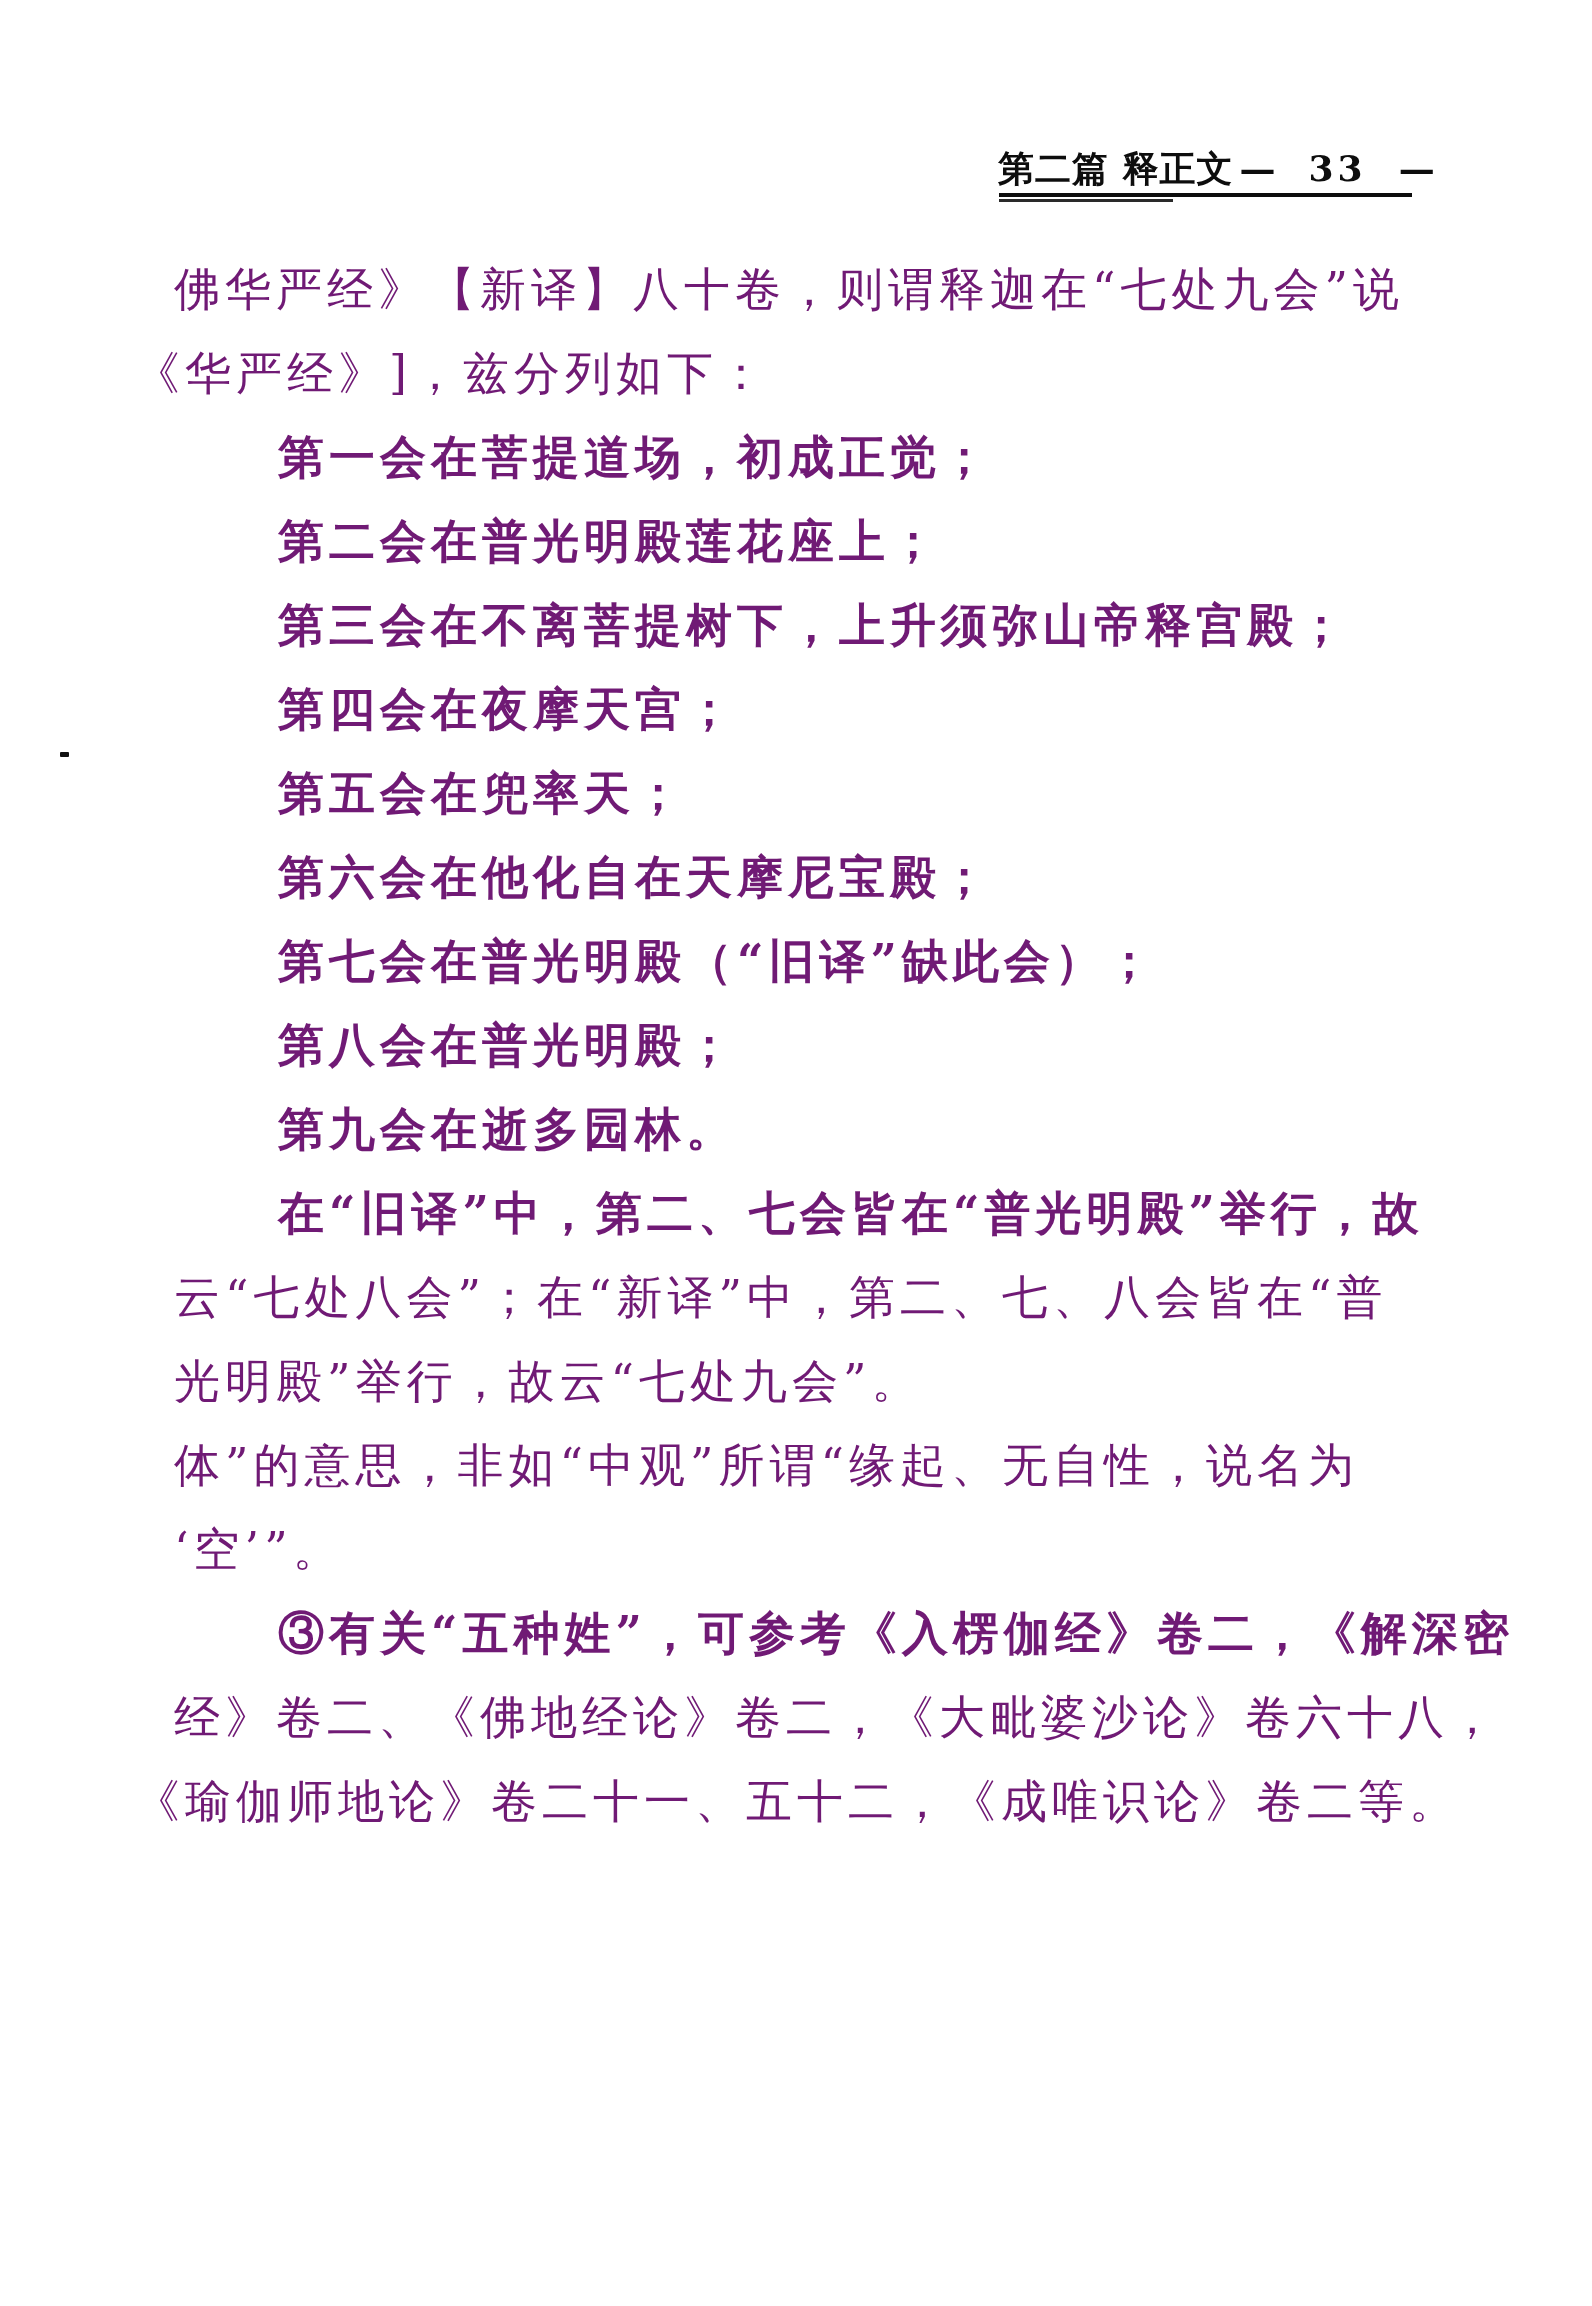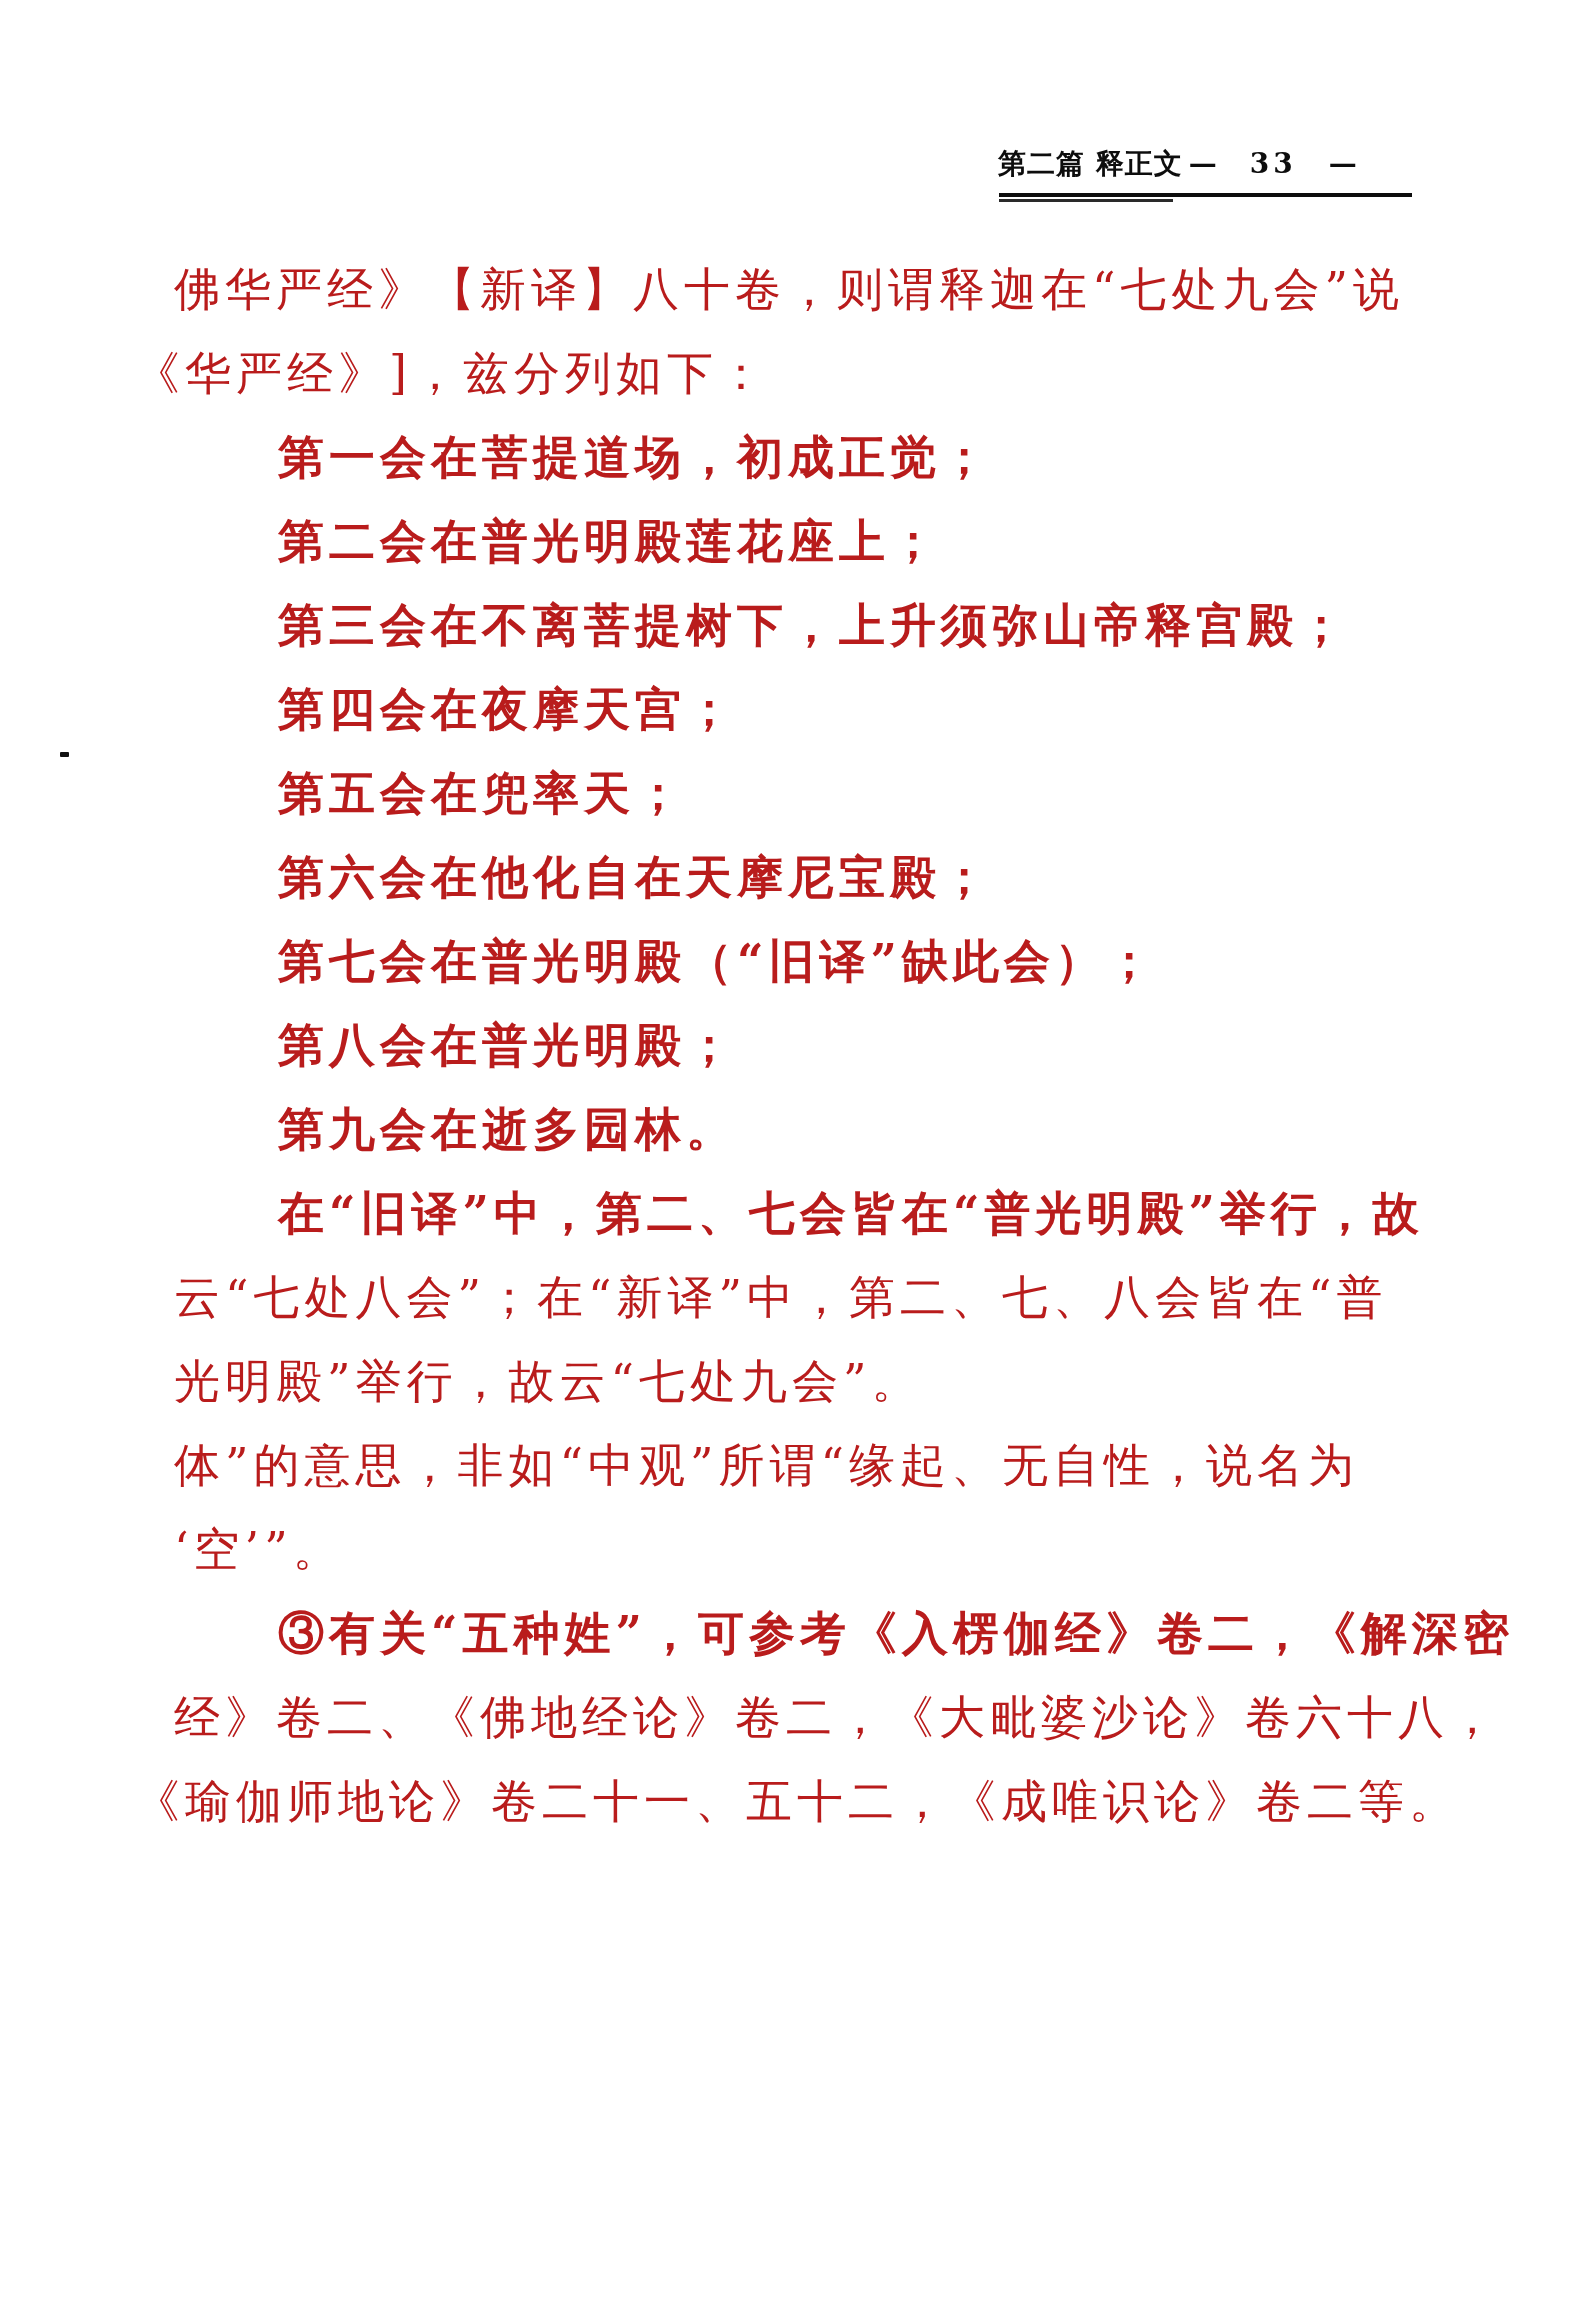--- a/index.html
+++ b/index.html
@@ -18,21 +18,21 @@
     margin: 0 auto;
   }
 
   
   .running-head {
     position: absolute;
     left: 998px;
     top: 145px;
     width: 418px;
     height: 50px;
-    font-size: 28px;
+    font-size: 36px;
     font-weight: bold;
     letter-spacing: 1px;
     white-space: nowrap;
     color: #0d0d0d;
   }
   .running-head .dash {
     font-weight: bold;
     margin: 0 6px;
   }
   .running-head .folio {
@@ -64,21 +64,21 @@
     left: 134px;
     top: 247px;
     width: 1323px;
   }
   .tline {
     font-size: 46px;
     line-height: 84px;
     height: 84px;
     letter-spacing: 5px;
     white-space: nowrap;
-    color: #b91c1c;
+    color: #701a75;
   }
   .ind-0 { padding-left: 0; }
   .ind-1 { padding-left: 40px; }
   .ind-2 { padding-left: 144px; font-weight: bold; }
 
   
   .speck {
     position: absolute;
     left: 60px;
     top: 752px;

